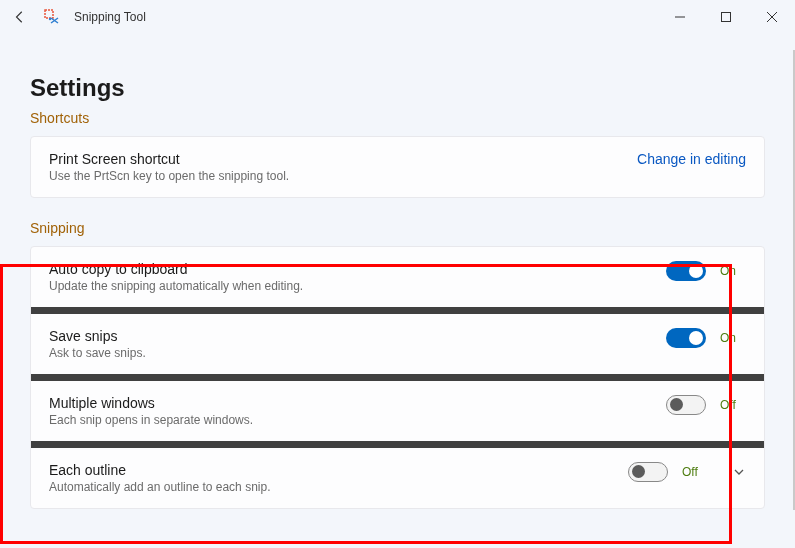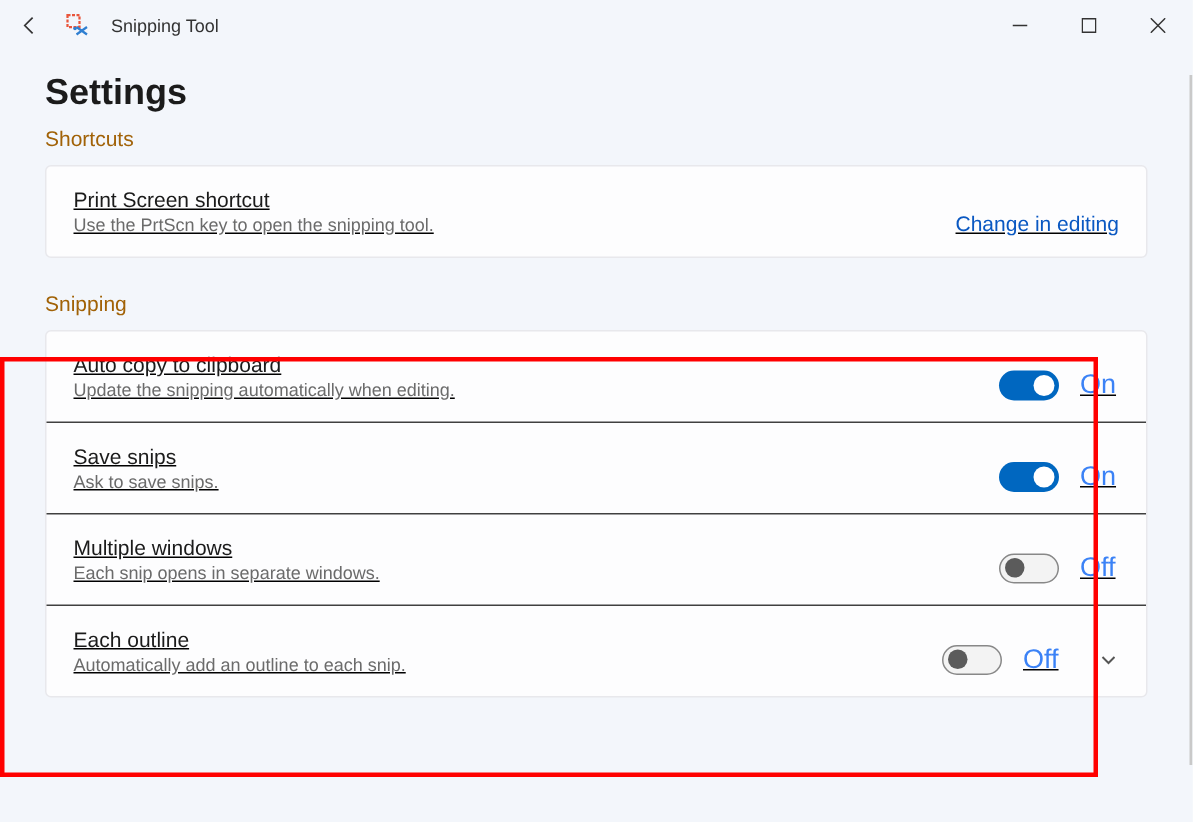--- a/index.html
+++ b/index.html
@@ -1,41 +1,41 @@
 <!DOCTYPE html>
 <html><head>
 <meta charset="utf-8">
 <style>
   * { box-sizing: border-box; margin: 0; padding: 0; }
   html, body { width: 795px; height: 548px; font-family: "Segoe UI", Arial, sans-serif; background: #f7f9fc; overflow: hidden; }
-  .window { width: 795px; height: 548px; background: #f3f6fb; display: flex; flex-direction: column; position: relative; }
+  .window { width: 795px; height: 548px; background: #f3f6fb; display: flex; flex-direction: column; position: relative; gap: 26px; }
   .titlebar { height: 34px; display: flex; align-items: center; padding-left: 10px; }
   .tb-left { display: flex; align-items: center; gap: 14px; }
   .back-btn { width: 20px; height: 20px; display: flex; align-items: center; justify-content: center; color: #333; }
   .app-icon { width: 16px; height: 16px; display: flex; align-items: center; justify-content: center; }
   .app-title { font-size: 12px; color: #333; }
   .win-controls { margin-left: auto; display: flex; }
   .win-btn { width: 46px; height: 34px; display: flex; align-items: center; justify-content: center; color: #333; }
   .content { flex: 1; overflow-y: auto; padding: 14px 30px 20px 30px; position: relative; }
   .page-title { font-size: 24px; font-weight: 600; color: #1b1b1b; margin-bottom: 8px; }
   .section-label { font-size: 14px; color: #a16207; margin-bottom: 10px; }
   .card { background: #fdfdfe; border: 1px solid #e8e8ec; border-radius: 4px; }
-  .card-row { display: flex; align-items: flex-end; padding: 14px 18px; text-decoration: underline; }
-  .card-row + .card-row { border-top: 1px solid #404040; }
+  .card-row { display: flex; align-items: flex-start; padding: 14px 18px; }
+  .card-row + .card-row { border-top: 7px solid #404040; }
   .row-text { display: flex; flex-direction: column; gap: 2px; }
   .row-title { font-size: 14px; color: #1b1b1b; }
   .row-desc { font-size: 12px; color: #6b6b6b; }
   .row-right { margin-left: auto; display: flex; align-items: center; gap: 14px; }
   .link-btn { color: #0a58c2; font-size: 14px; }
   .toggle { width: 40px; height: 20px; border-radius: 10px; position: relative; }
   .toggle-on { background: #0067c0; }
   .toggle-on::after { content:""; position: absolute; right: 3px; top: 3px; width: 14px; height: 14px; background: #fff; border-radius: 50%; }
   .toggle-off { background: #f3f3f3; border: 1px solid #888; }
   .toggle-off::after { content:""; position: absolute; left: 3px; top: 2px; width: 13px; height: 13px; background: #5b5b5b; border-radius: 50%; }
-  .toggle-label { font-size: 18px; color: #3b82f6; min-width: 26px; }
+  .toggle-label { font-size: 12px; color: #4d7c0f; min-width: 26px; }
   .chev { width: 14px; height: 14px; display: flex; align-items: center; justify-content: center; color: #555; margin-left: 10px; }
   .section-gap { height: 22px; }
   .highlight-box { position: absolute; border: 3px solid #ff0000; pointer-events: none; }
   .content-scroll-edge { position: absolute; top: 50px; right: 0; width: 2px; height: 460px; background: #c9c9c9; }
 </style>
 </head>
 <body>
 
 <div class="window">
   <div class="titlebar">

